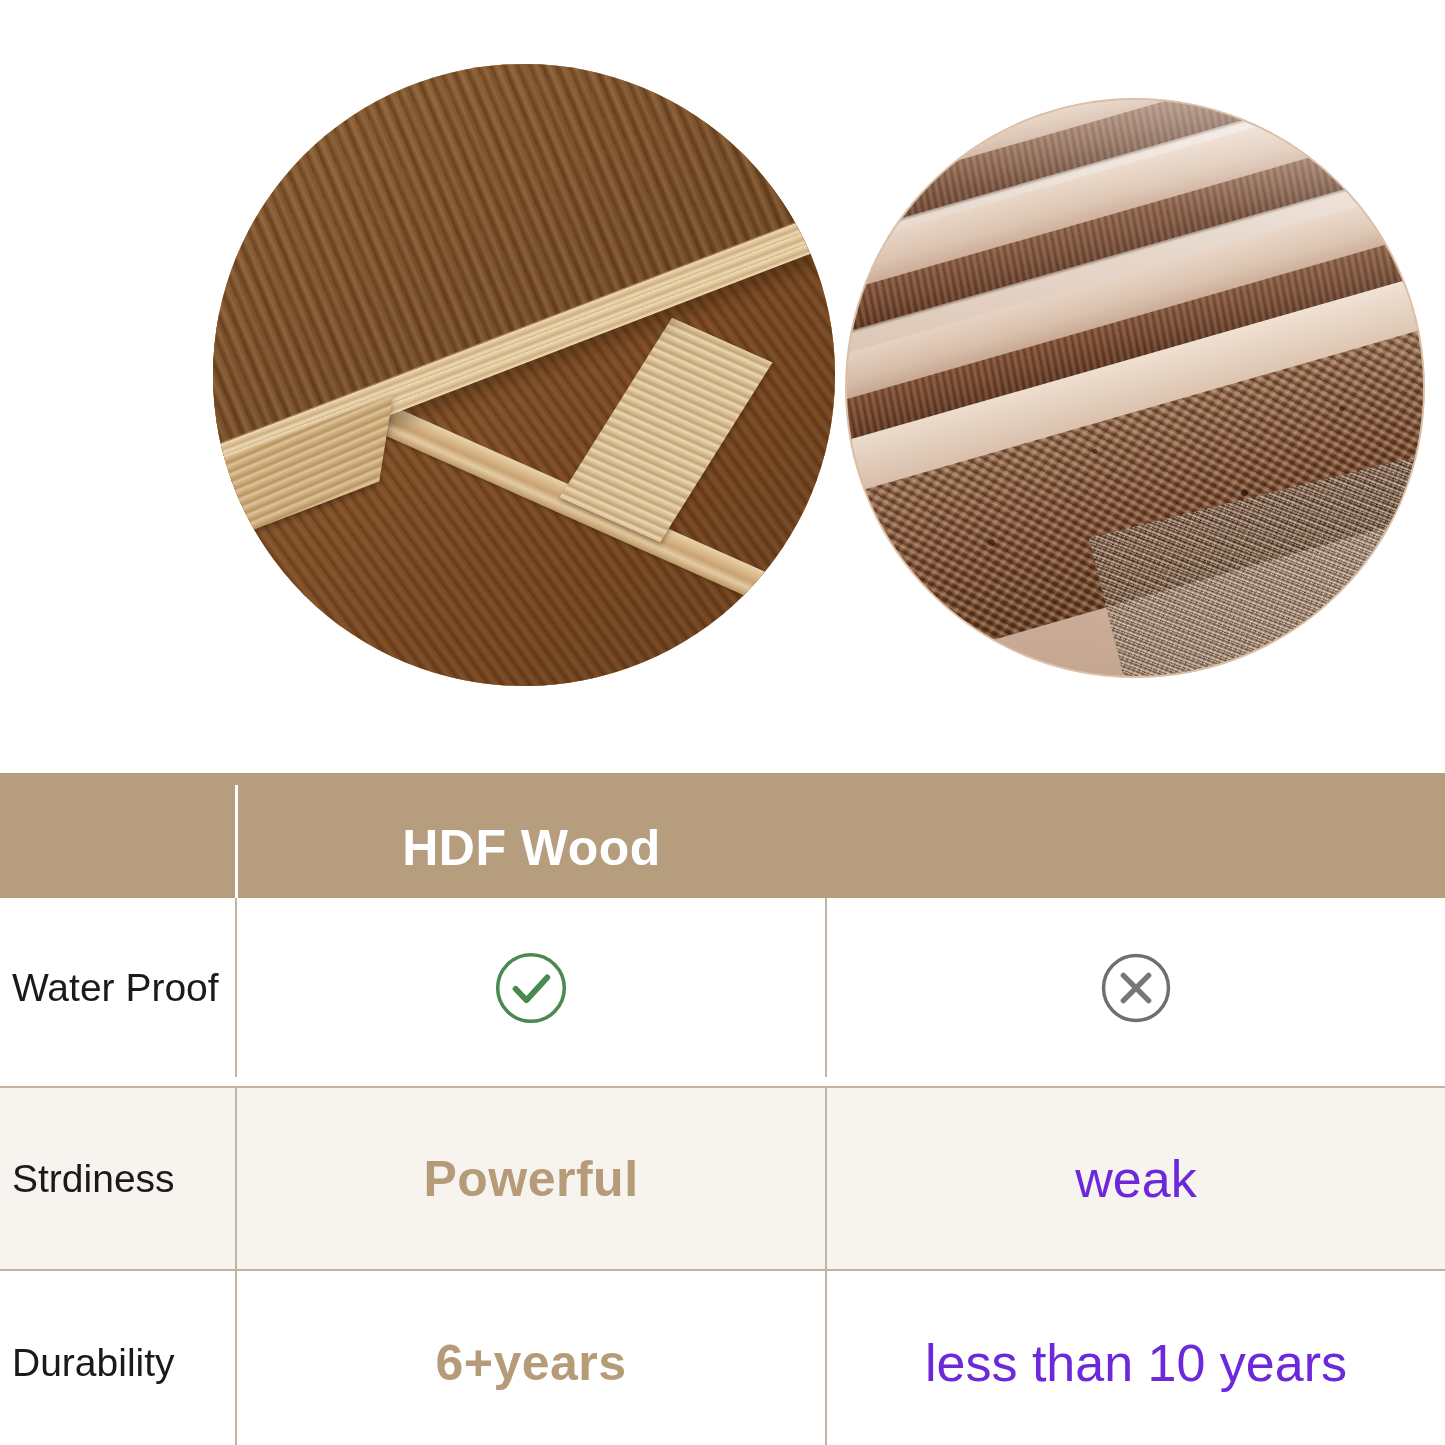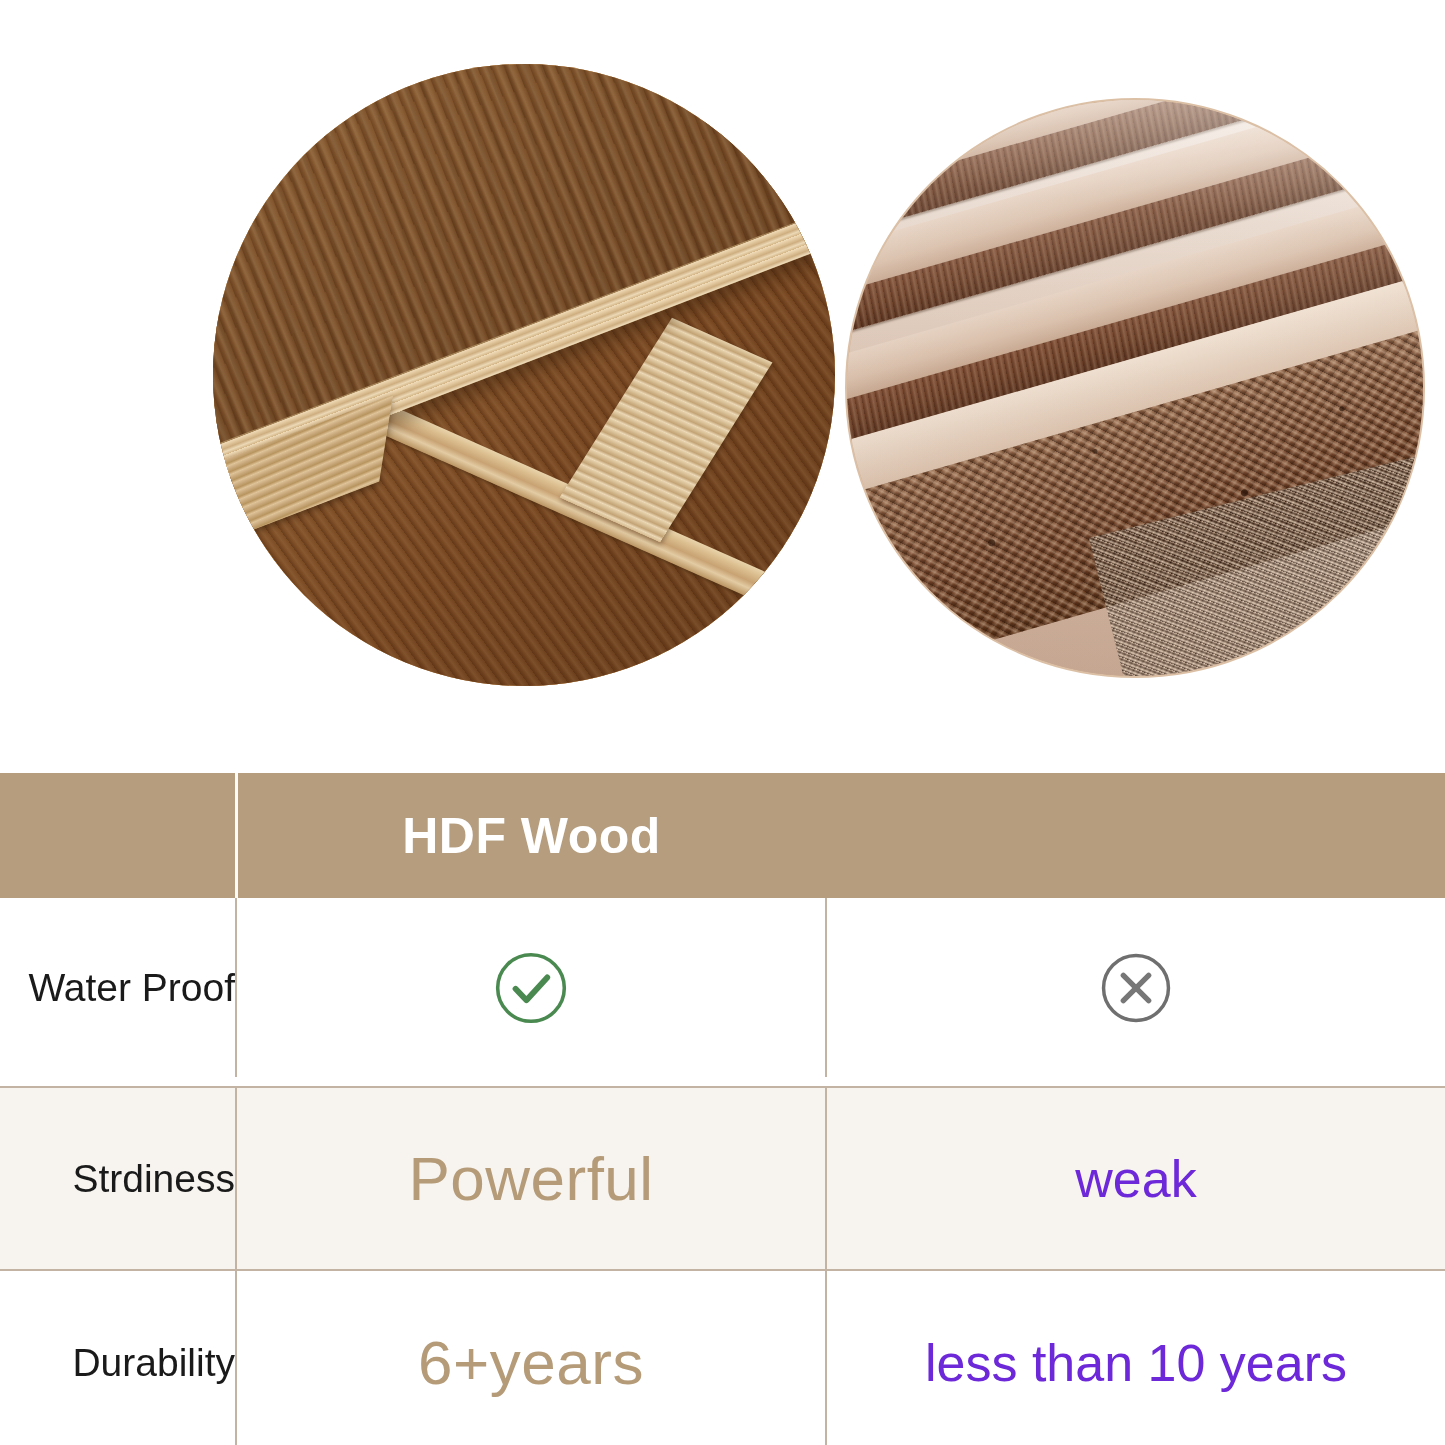--- a/index.html
+++ b/index.html
@@ -254,33 +254,32 @@
 
   .trow {
     display: flex;
     width: 100%;
   }
 
   .tcell {
     box-sizing: border-box;
     display: flex;
     align-items: center;
-    justify-content: flex-end;
   }
 
   .col-label  { width: 235px; flex: 0 0 235px; padding-left: 12px; }
   .col-hdf    { width: 590px; flex: 0 0 590px; justify-content: center; }
   .col-mdf    { width: 620px; flex: 1 1 auto;  justify-content: center; }
 
   
   #header-row {
     height: 125px;
     background: #b59d7e;
   }
-  #header-row .tcell { height: 125px; }
+  #header-row .tcell { height: 125px; margin-top: 12px; }
   #header-row .col-hdf  { border-left: 3px solid #fdfcfa; }
   #header-row .col-mdf  { border-left: 3px solid #fdfcfa; }
 
   .head-text {
     color: #ffffff;
     font-size: 50px;
     line-height: 1;
     letter-spacing: 0.5px;
   }
   .head-text.bold { font-weight: 700; }
@@ -302,22 +301,22 @@
   #row-durability .tcell { height: 183px; }
 
   .label-text {
     font-size: 39px;
     color: #1a1a1a;
     font-weight: 400;
     line-height: 1;
   }
 
   .val-strong {
-    font-size: 62px;
-    font-weight: 400;
+    font-size: 50px;
+    font-weight: 700;
     color: #b59b78;
     line-height: 1;
     letter-spacing: 0.5px;
   }
   .val-plain {
     font-size: 52px;
     font-weight: 400;
     color: #6d28d9;
     line-height: 1;
   }

